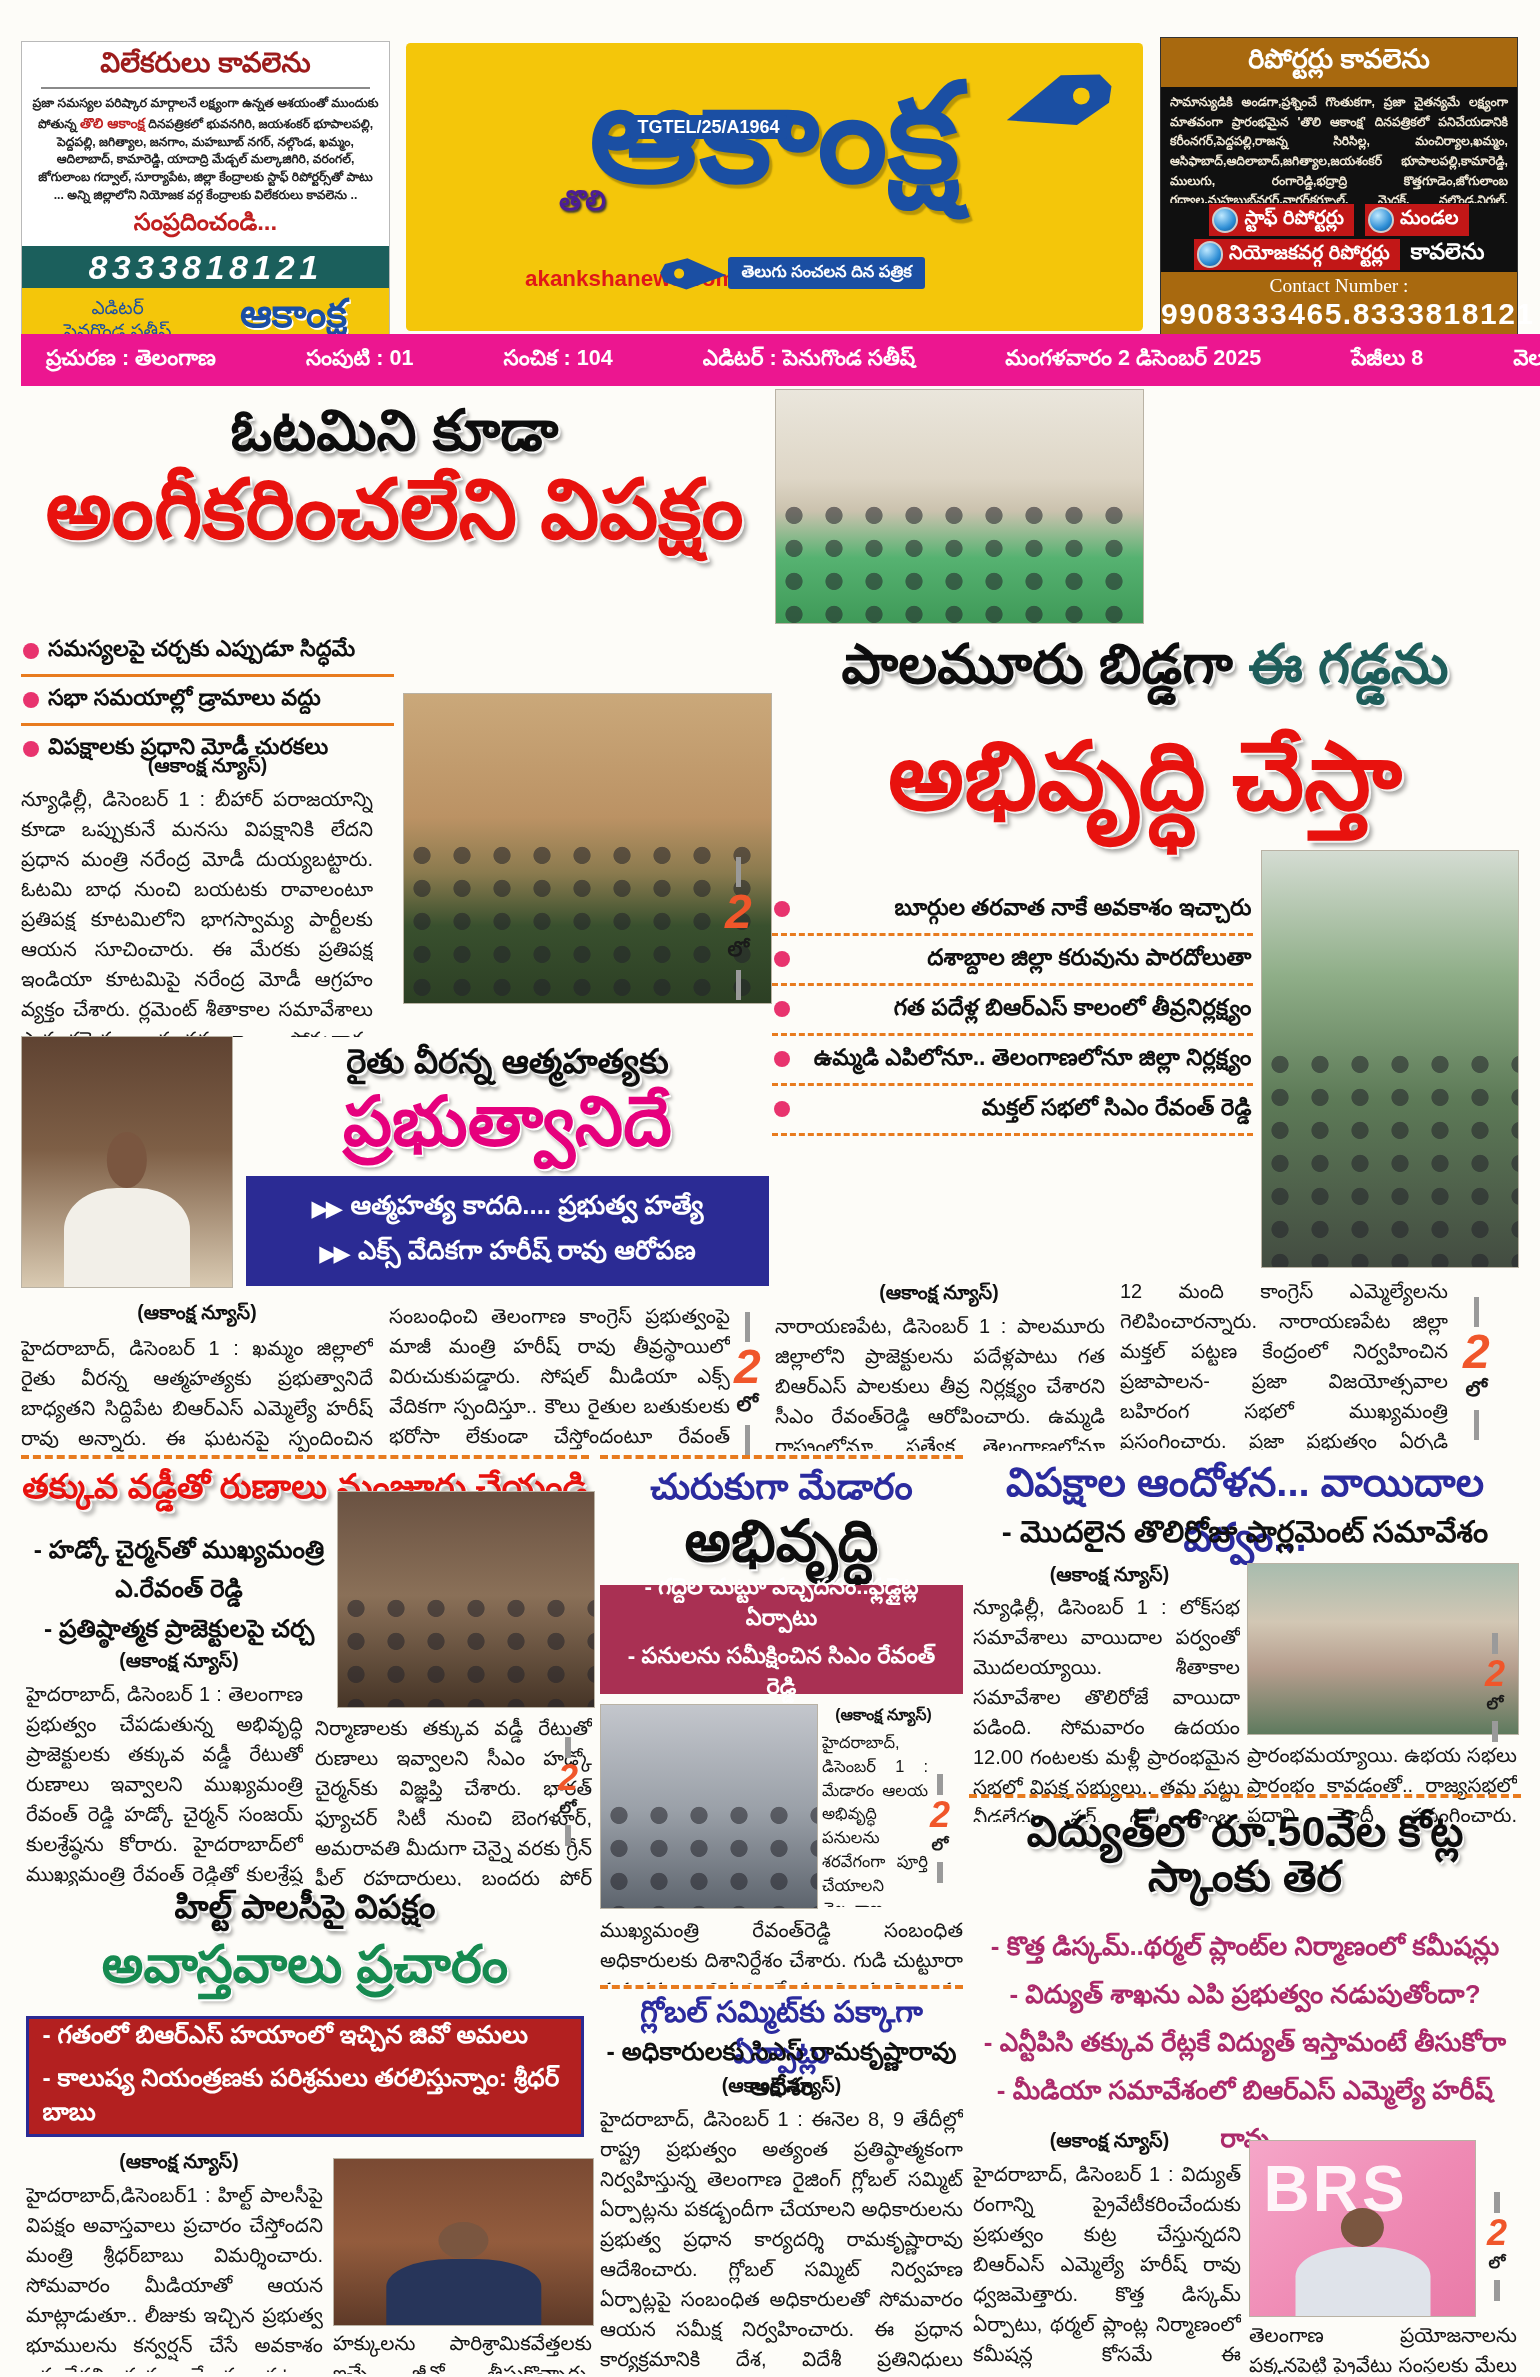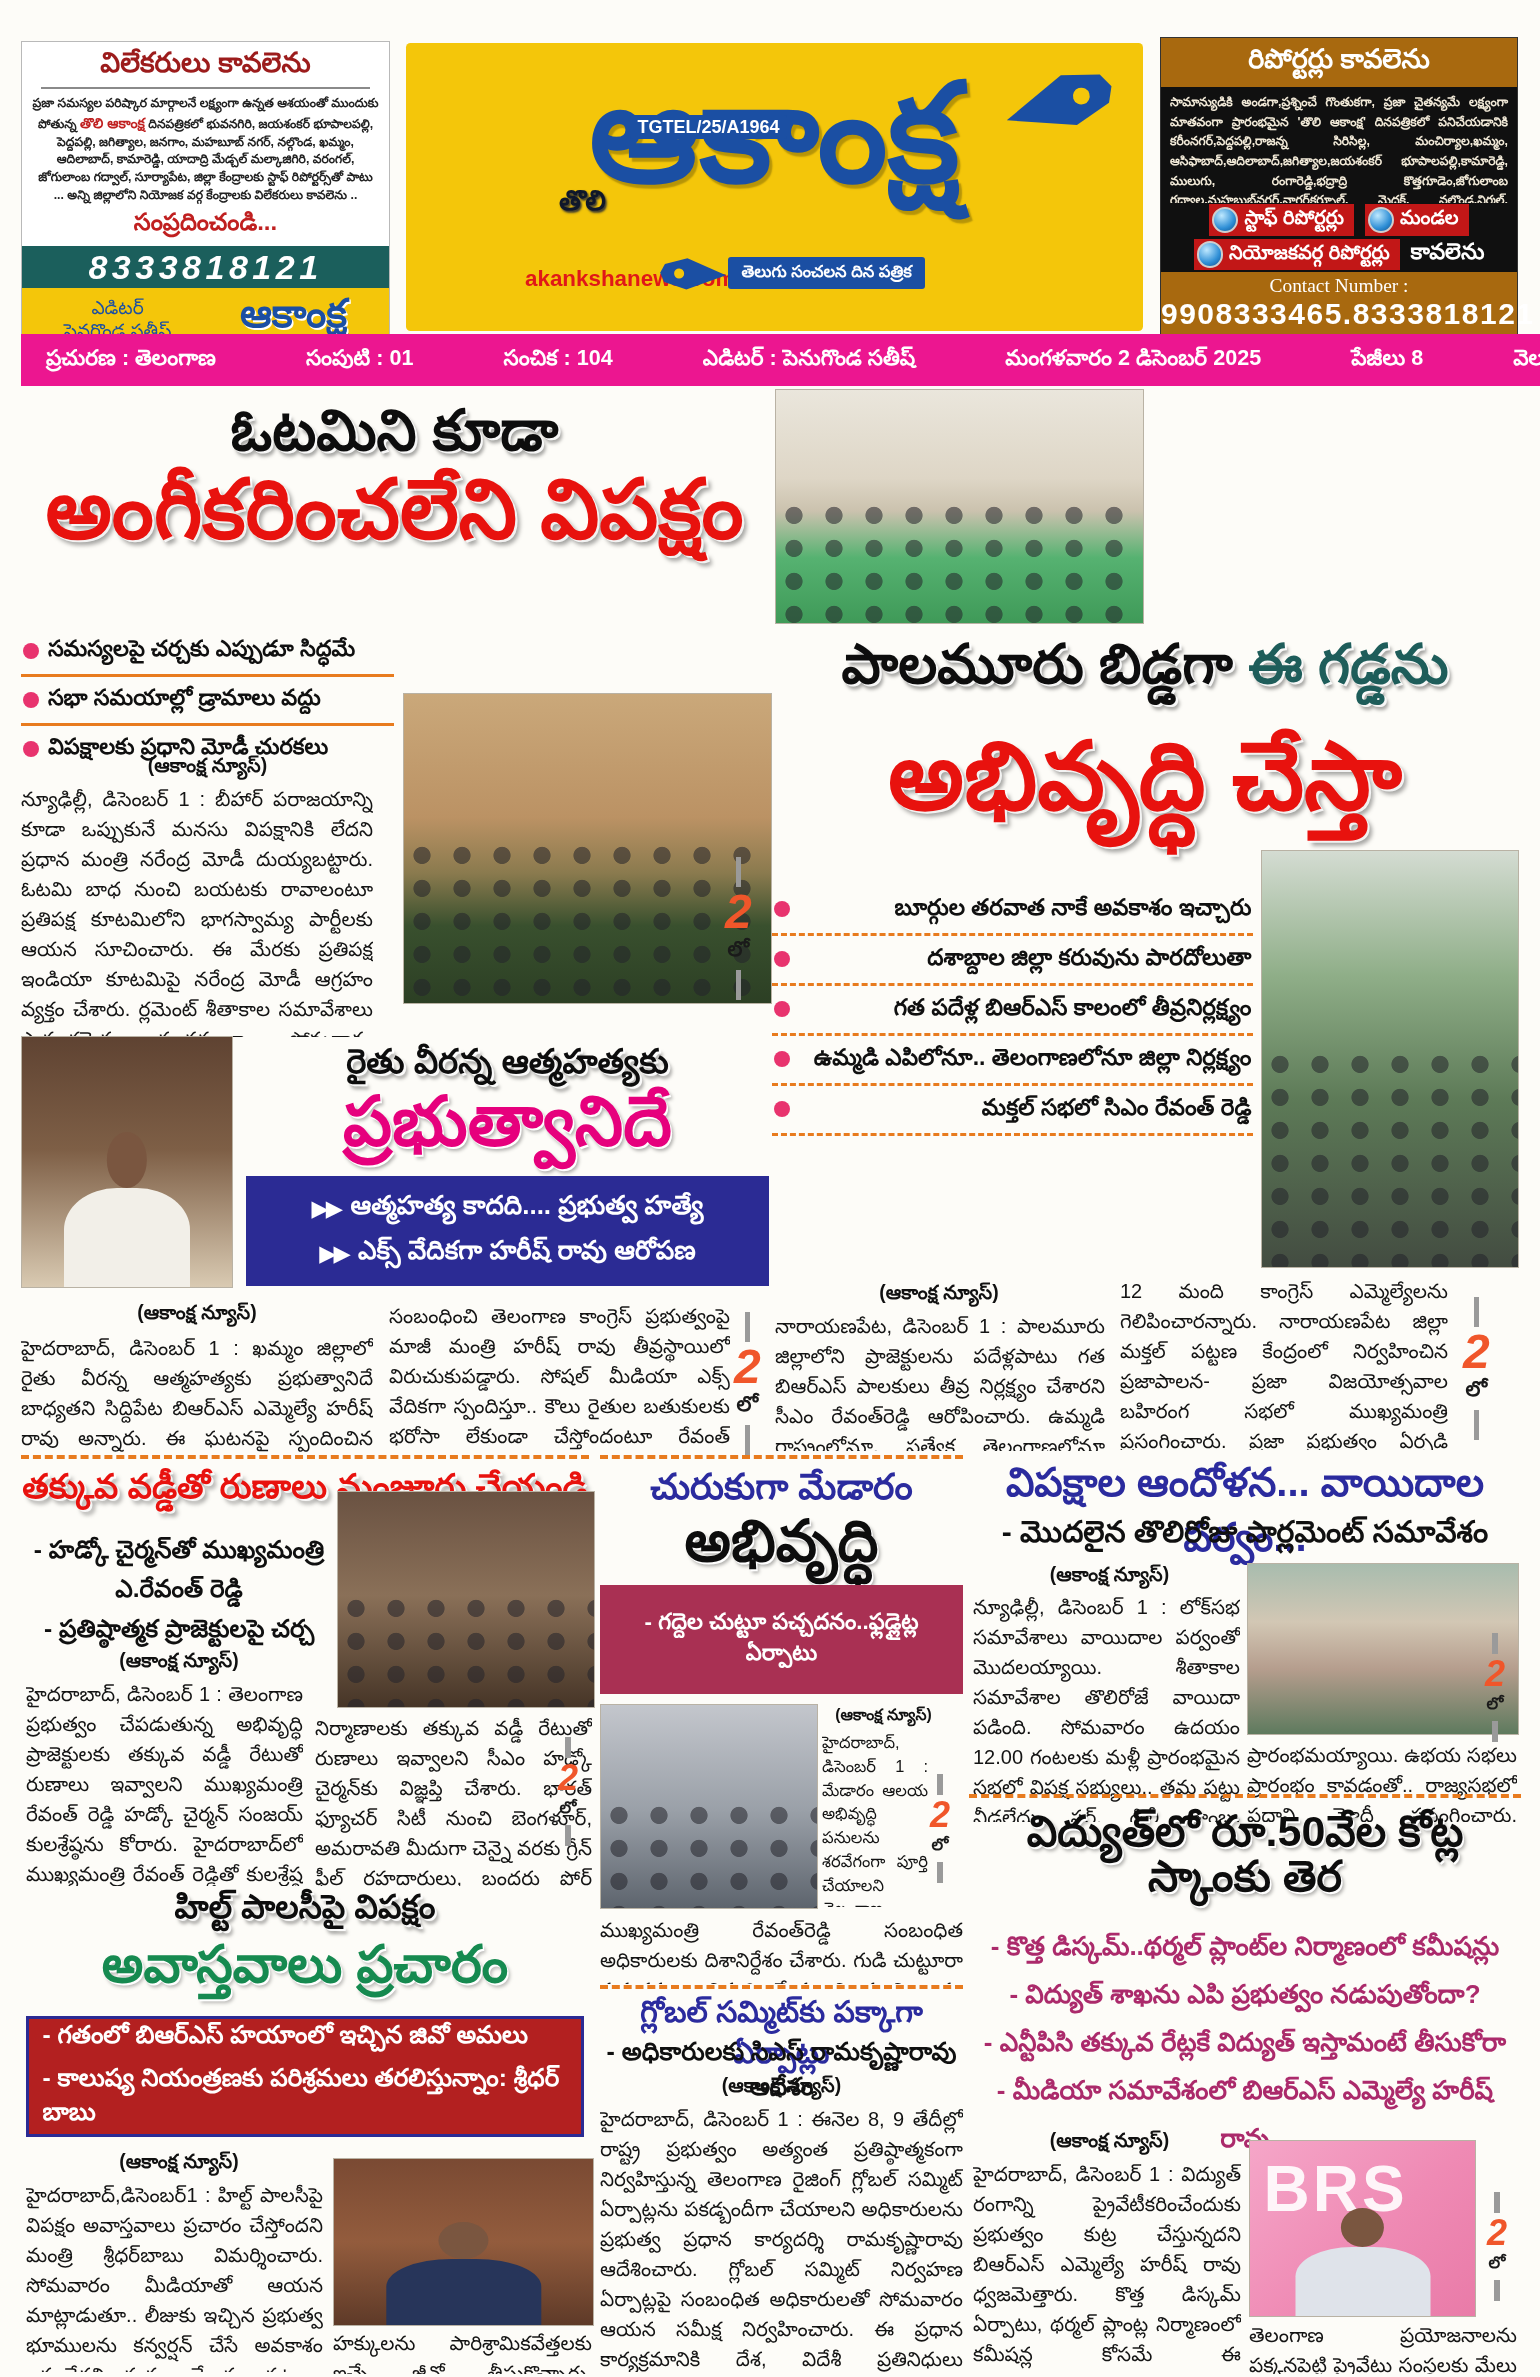--- a/index.html
+++ b/index.html
@@ -33,21 +33,21 @@
   .badge-suffix{color:#fff;font-weight:bold;font-size:22.4px;align-self:center;}
   .dark-ad .brown-bar.bot{padding:3px 0 4.5px;}
   .contact-lbl{font-family:"Liberation Serif","DejaVu Serif",serif;font-size:19.4px;}
   .contact-phone{font-size:30px;font-weight:bold;letter-spacing:1.5px;}
 
   
   .masthead{background:#f4c60a;border-radius:4.5px;}
   .m-title{position:absolute;left:0;right:0;top:21px;text-align:center;color:#1b4fa3;font-weight:bold;
            font-size:138px;line-height:1;text-shadow:3px 3.7px 1.5px rgba(0,0,0,.25);}
   .m-reg{position:absolute;left:224px;top:72px;background:#1b4fa3;color:#fff;font-size:18px;font-weight:bold;padding:1.5px 7.5px;border-radius:3px;}
-  .m-pre{position:absolute;left:153px;top:142px;color:#0f172a;font-size:28px;font-weight:bold;text-shadow:1.5px 1.5px 2.2px #333;}
+  .m-pre{position:absolute;left:153px;top:142px;color:#4c1d95;font-size:28px;font-weight:bold;text-shadow:1.5px 1.5px 2.2px #333;}
   .m-url{position:absolute;left:119px;bottom:39px;color:#e01818;font-weight:bold;font-size:22.4px;}
   .m-ribbon{position:absolute;left:322px;bottom:42px;background:#1b4fa3;color:#fff;font-size:16.4px;font-weight:bold;
             padding:4.5px 13.4px;border-radius:3px;}
   .nib{position:absolute;}
 
   
   .infobar{background:#ec1690;color:#fff;display:flex;align-items:center;justify-content:space-between;
            padding:0 25px;font-size:21.6px;font-weight:bold;}
 
   
@@ -319,20 +319,21 @@
   <div class="photo ph-sridhar" style="left:333px;top:2158px;width:259px;height:166px;">
     <div class="fig" style="--suit:#27355a;"></div>
   </div>
   <div class="abs body-text jst clip" style="left:333px;top:2328px;width:259px;height:46px;">హక్కులను పారిశ్రామికవేత్తలకు ఇచ్చే జీవో తీసుకొచ్చారు. ఖాయిలా పడిన పరిశ్రమల భూములను వినియోగంలోకి తెచ్చే ప్రయత్నమే</div>
 
   <hr class="abs dash-sep" style="left:600px;top:1455px;width:363px;">
   <div class="abs ctr head-blue" style="left:600px;top:1466px;width:363px;font-size:36px;">చురుకుగా మేడారం</div>
   <div class="abs ctr head-black" style="left:600px;top:1507px;width:363px;font-size:58px;">అభివృద్ధి పనులు</div>
   <div class="abs maroonbox" style="left:600px;top:1585px;width:363px;height:109px;box-sizing:border-box;">
     <div>- గద్దెల చుట్టూ పచ్చదనం..ఫ్లడ్లైట్ల ఏర్పాటు</div>
+    <div>- పనులను సమీక్షించిన సిఎం రేవంత్ రెడ్డి</div>
   </div>
   <div class="photo ph-meet heads" style="left:600px;top:1704px;width:216px;height:203px;"></div>
   <div class="abs credit" style="left:820px;top:1706px;width:127px;font-size:15.7px;">(ఆకాంక్ష న్యూస్)</div>
   <div class="abs sm-text jst clip" style="left:822px;top:1731px;width:106px;height:176px;">హైదరాబాద్, డిసెంబర్ 1 : మేడారం ఆలయ అభివృద్ధి పనులను శరవేగంగా పూర్తి చేయాలని తెలంగాణ ముఖ్యమంత్రి రేవంత్‌రెడ్డి సంబంధిత అధికారులను దిశానిర్దేశం</div>
   <div class="abs jump sm" style="left:930px;top:1774px;">
     <span class="bar"></span>
     <span class="num">2</span>
     <span class="word">లో</span>
     <span class="bar"></span>
   </div>

